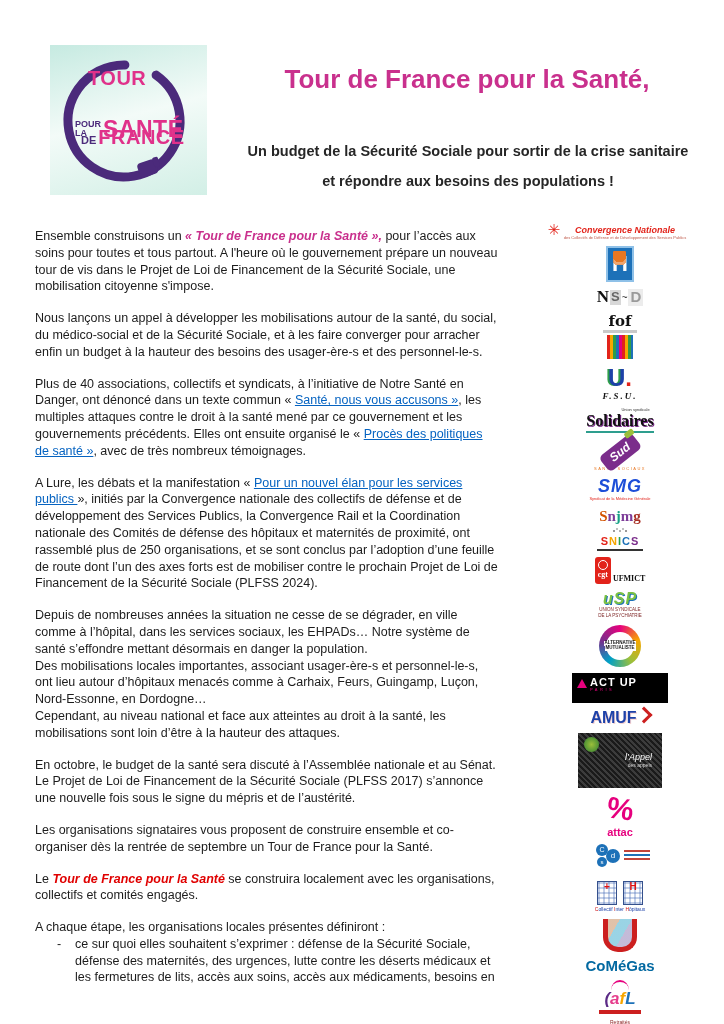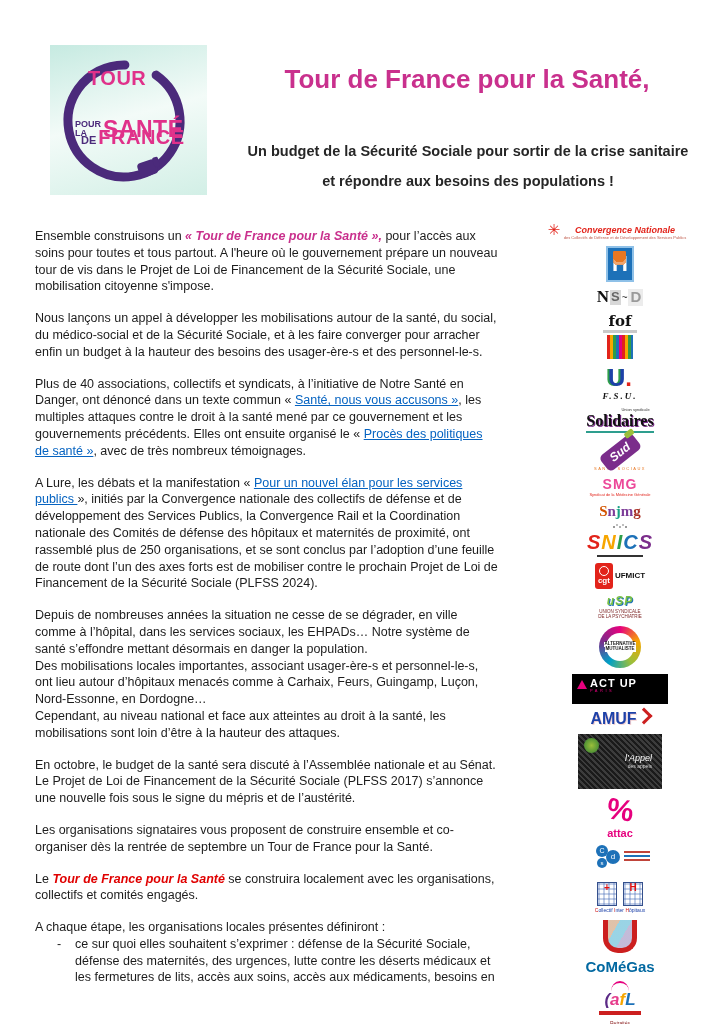--- a/index.html
+++ b/index.html
@@ -92,38 +92,38 @@
   
   .sol-sub { font-size:4px; color:#333; align-self:flex-end; margin-right:4px; }
   .sol-word { font-size:16px; font-weight:800; color:#111; font-family:"Liberation Serif",serif;
     text-shadow:1px 1px 0 #7b2d8b; border-bottom:2px solid #2e9e8e; padding-bottom:1px; }
   
   .sud-badge { transform:rotate(-38deg); background:#7b2d8b; color:#fff; font-style:italic; font-weight:bold;
     font-size:12px; padding:3px 9px; border-radius:5px; position:relative; margin:4px 0 2px; }
   .sud-badge::after { content:""; position:absolute; top:-3px; right:-3px; width:10px; height:6px; background:#9bbf3b; border-radius:2px; }
   .sud-sub { font-size:4px; color:#e87722; letter-spacing:1.5px; margin-top:3px; }
   
-  .smg-word { color:#ec4899; font-size:14px; font-weight:bold; letter-spacing:1px; }
+  .smg-word { color:#1d4ed8; font-size:18px; font-weight:bold; letter-spacing:1px;font-style:italic; }
   .smg-sub { font-size:4px; color:#e2231a; white-space:nowrap; }
   
   .logo-snjmg .lline { font-family:"Liberation Serif",serif; font-size:15px; font-weight:bold; }
   
   .snics-fig { width:2px; height:2px; border-radius:50%; background:#999;
     box-shadow:6px 0 #777,-6px 0 #777,3px -2px #aaa,-3px -2px #aaa; margin-bottom:3px; }
-  .snics-word { font-size:20px; font-weight:800; letter-spacing:1px;font-style:italic; }
+  .snics-word { font-size:11px; font-weight:800; letter-spacing:1px; }
   .snics-sub { width:46px; height:2px; background:#333; margin-top:2px; }
   
-  .cgt-row { display:flex; align-items:center; gap:2px; }
+  .cgt-row { display:flex; align-items:flex-end; gap:2px;font-family:Liberation Serif, serif; }
   .cgt-badge { display:inline-block; background:#e2231a; color:#fff; font-size:8px; font-weight:bold;
     padding:14px 3px 4px; border-radius:3px; position:relative; }
   .cgt-badge::before { content:""; position:absolute; top:3px; left:50%; margin-left:-5px; width:8px; height:8px;
     border:1px solid #fff; border-radius:50%; }
   .ufmict { font-size:8px; font-weight:800; color:#111; }
   
-  .usp-word { font-size:12px; font-weight:800; font-style:italic; color:#7ac143; letter-spacing:1px; text-shadow:1px 1px 0 #1d71b8; }
+  .usp-word { font-size:16px; font-weight:800; font-style:italic; color:#7ac143; letter-spacing:1px; text-shadow:1px 1px 0 #1d71b8; }
   .usp-sub { font-size:4.5px; color:#7a1f1f; line-height:1.3; }
   
   .logo-alternative-mutualiste { position:relative; width:42px; height:42px; justify-content:center;
     background:conic-gradient(#e6007e,#f7a600,#9bbf3b,#00a0c6,#7b2d8b,#e6007e); border-radius:50%; }
   .logo-alternative-mutualiste::before { content:""; position:absolute; inset:7px; background:#fff; border-radius:50%; }
   .am-line { position:relative; font-size:4.5px; font-weight:800; color:#111; background:#fff; padding:0 1px; }
   
   .logo-act-up { background:#000; width:74px; padding:3px 4px 10px 18px; position:relative; align-items:flex-start; }
   .logo-act-up::before { content:""; position:absolute; left:5px; top:6px;
     border-left:5px solid transparent; border-right:5px solid transparent; border-bottom:9px solid #e6007e; }

